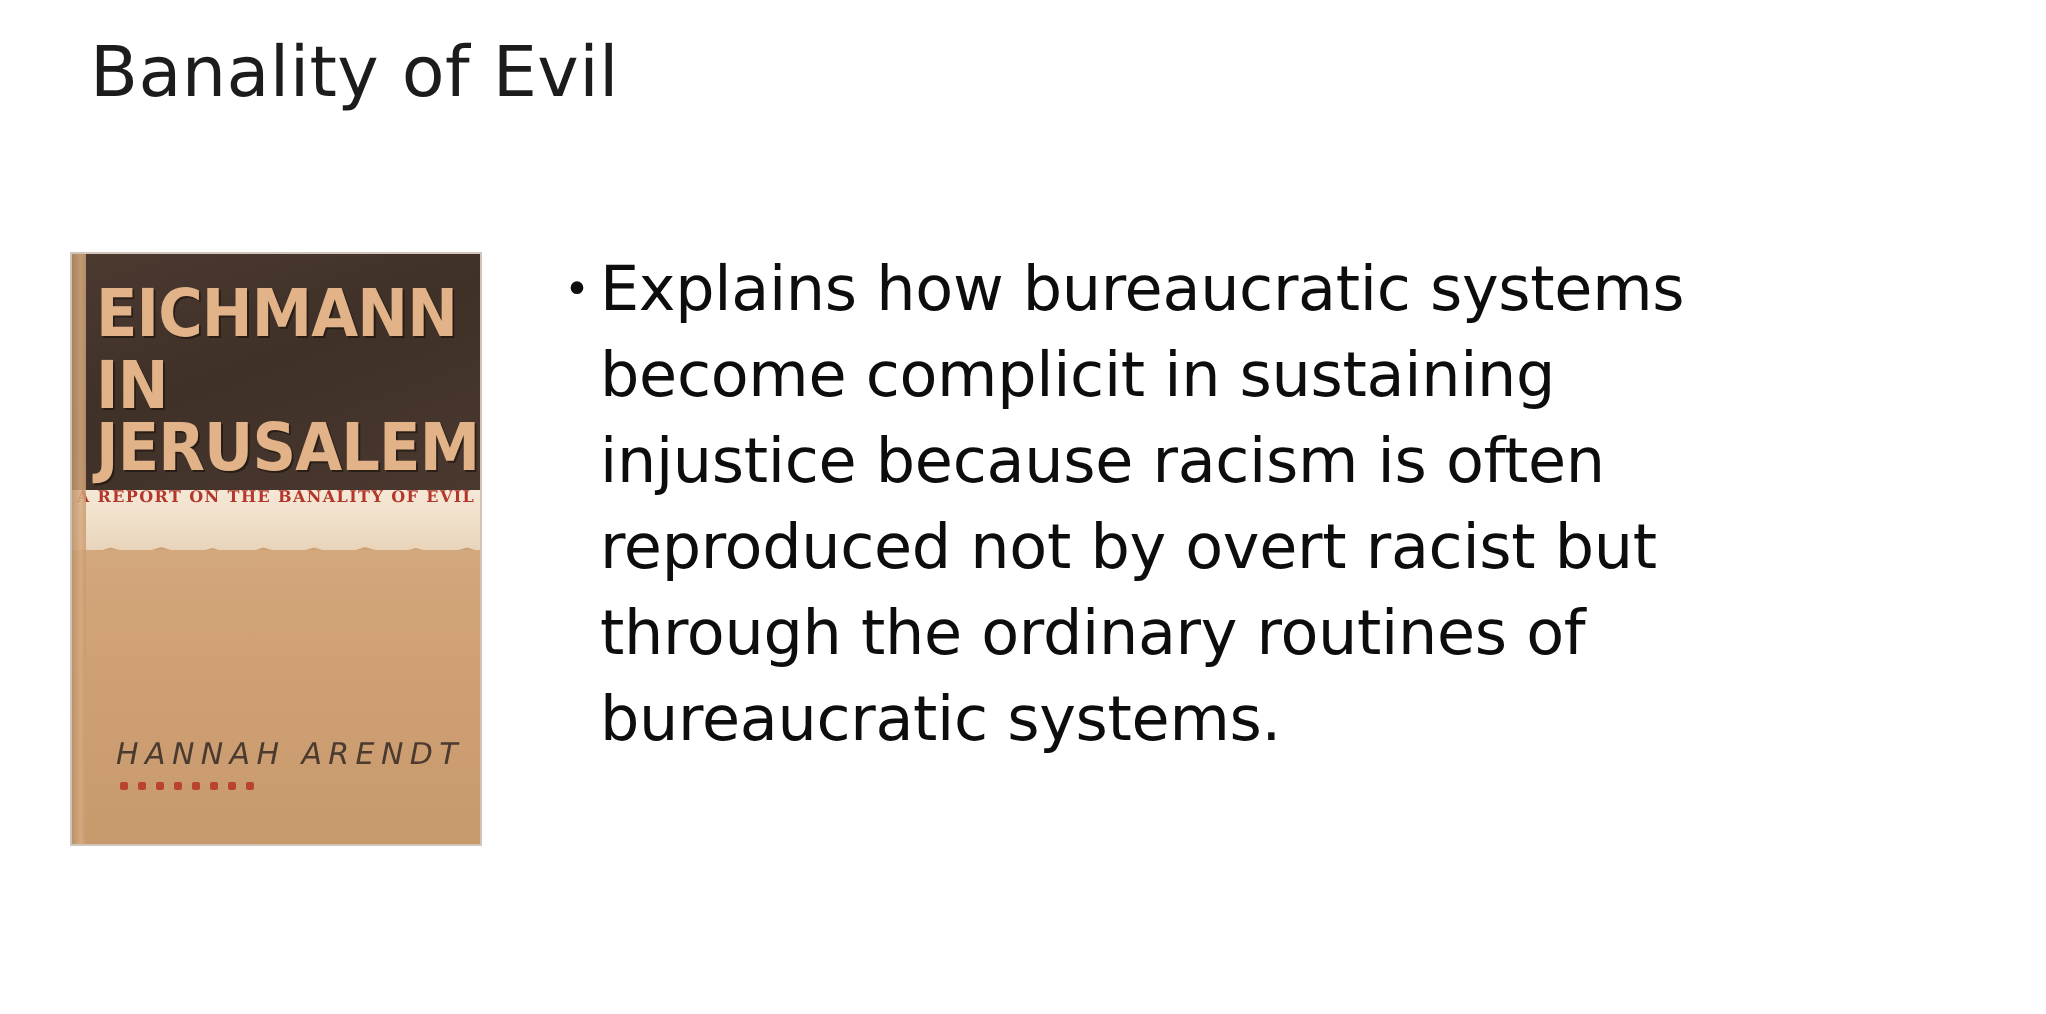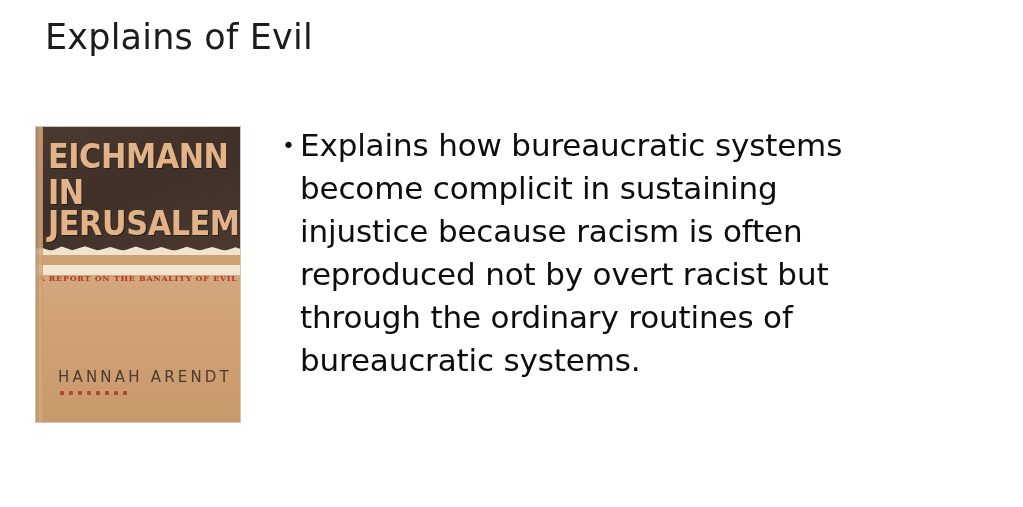--- a/index.html
+++ b/index.html
@@ -103,23 +103,21 @@
     margin-top: 4px;
   }
   
   .book-strip {
     position: absolute;
     left: 0; right: 0;
     top: 118px;
     height: 30px;
     background: linear-gradient(180deg, #f5e8d6 0%, #efdfc8 55%, #e8d4ba 100%);
     display: flex;
-    align-items: center;
     justify-content: center;
-    margin-top: 20px;
   }
   .book-strip::after {
     
     content: "";
     position: absolute;
     left: -4px; right: -4px;
     bottom: -6px;
     height: 12px;
     background: #cfa074;
     clip-path: polygon(0 46%, 5% 72%, 11% 40%, 17% 70%, 23% 38%, 29% 72%,
@@ -149,20 +147,21 @@
   .cover-author {
     position: absolute;
     left: 22px;
     bottom: 36px;
     color: #4a3a2f;
     font-family: "DejaVu Sans", sans-serif;
     font-size: 15px;
     font-weight: 400;
     letter-spacing: 3.2px;
     white-space: nowrap;
+    font-style: italic;
   }
   .cover-dots {
     position: absolute;
     left: 24px;
     bottom: 27px;
     display: flex;
     gap: 5px;
   }
   .cover-dots i {
     display: block;
@@ -197,21 +196,21 @@
   .bullet-text {
     flex: 1 1 auto;
     letter-spacing: -0.15px;
   }
 </style>
 </head>
 <body>
 
 <div class="slide">
 
-  <div class="slide-title">Explains of Evil</div>
+  <div class="slide-title">Banality of Evil</div>
 
   <div class="book-figure">
     <div class="book-cover">
 
       <div class="book-dark"></div>
 
       <div class="cover-title">
         <span class="l1">EICHMANN</span>
         <span class="l2">IN JERUSALEM</span>
       </div>

